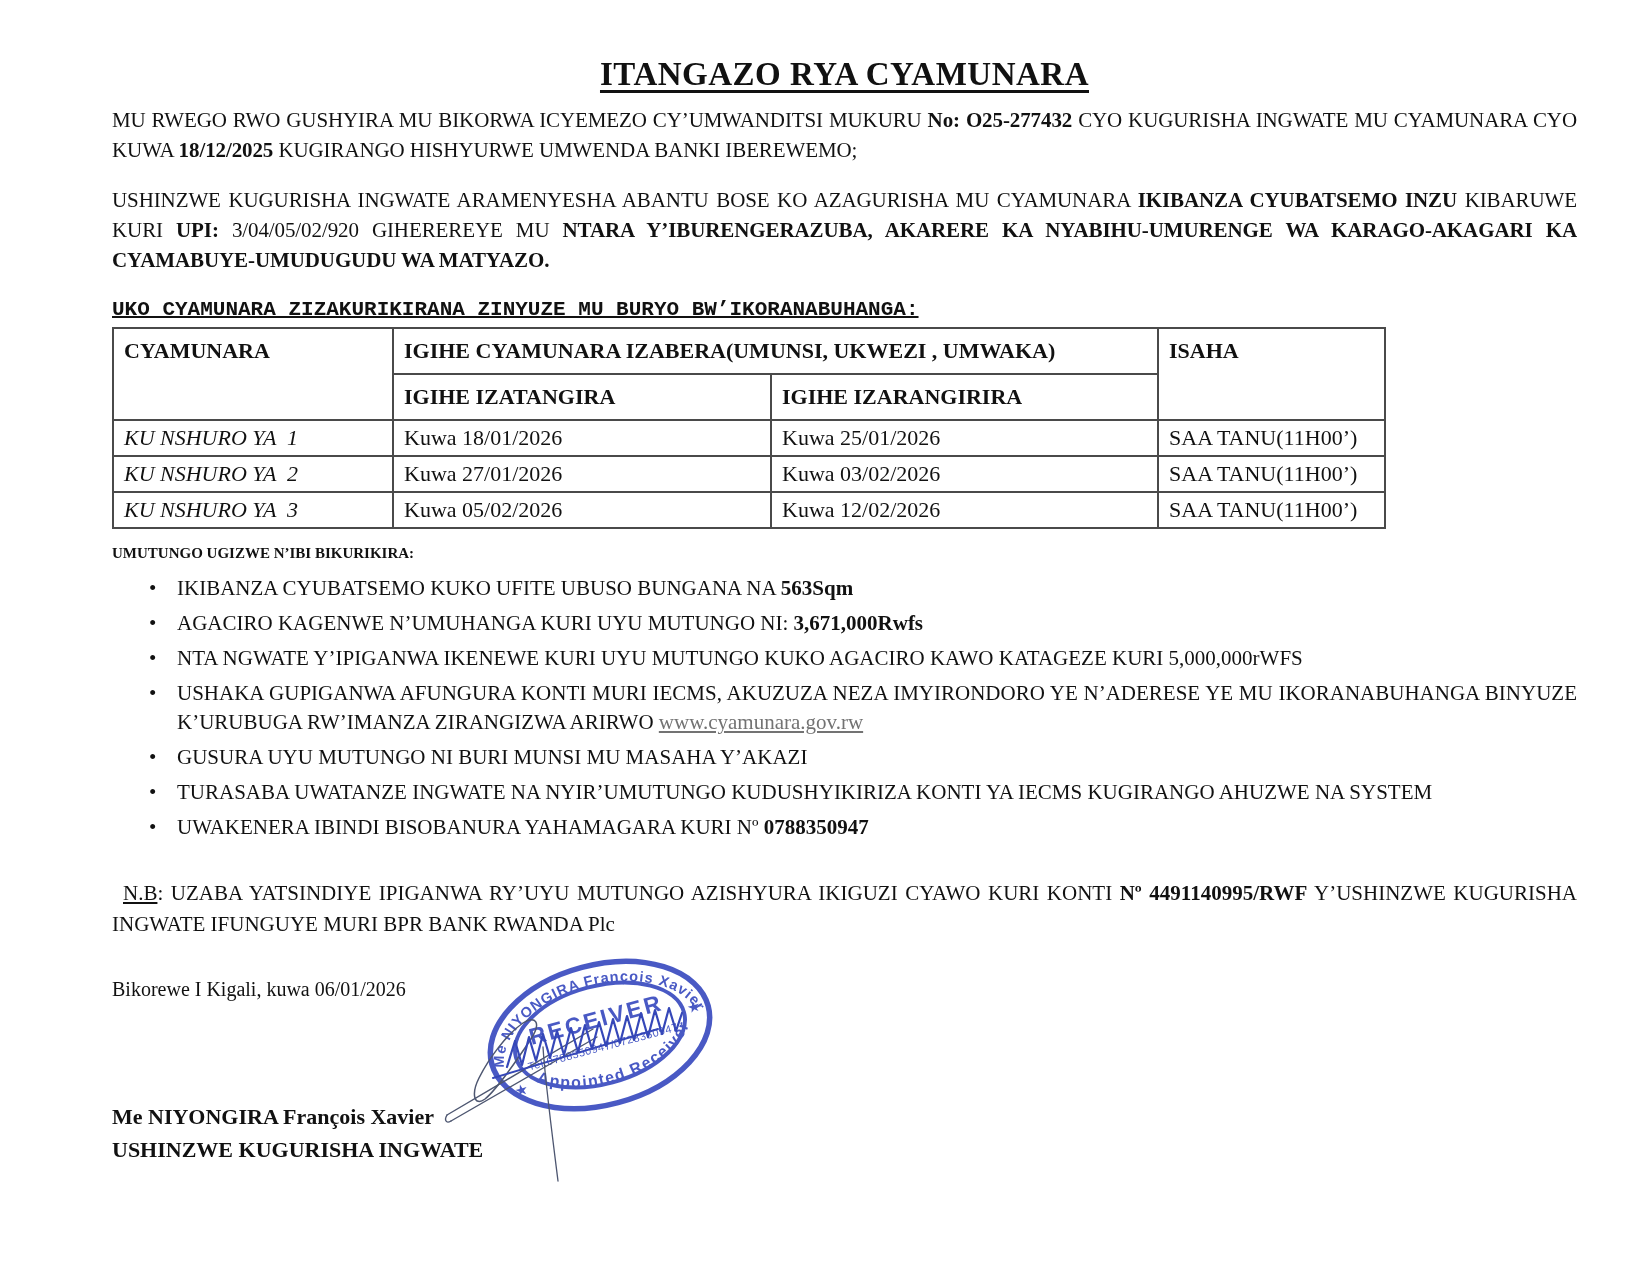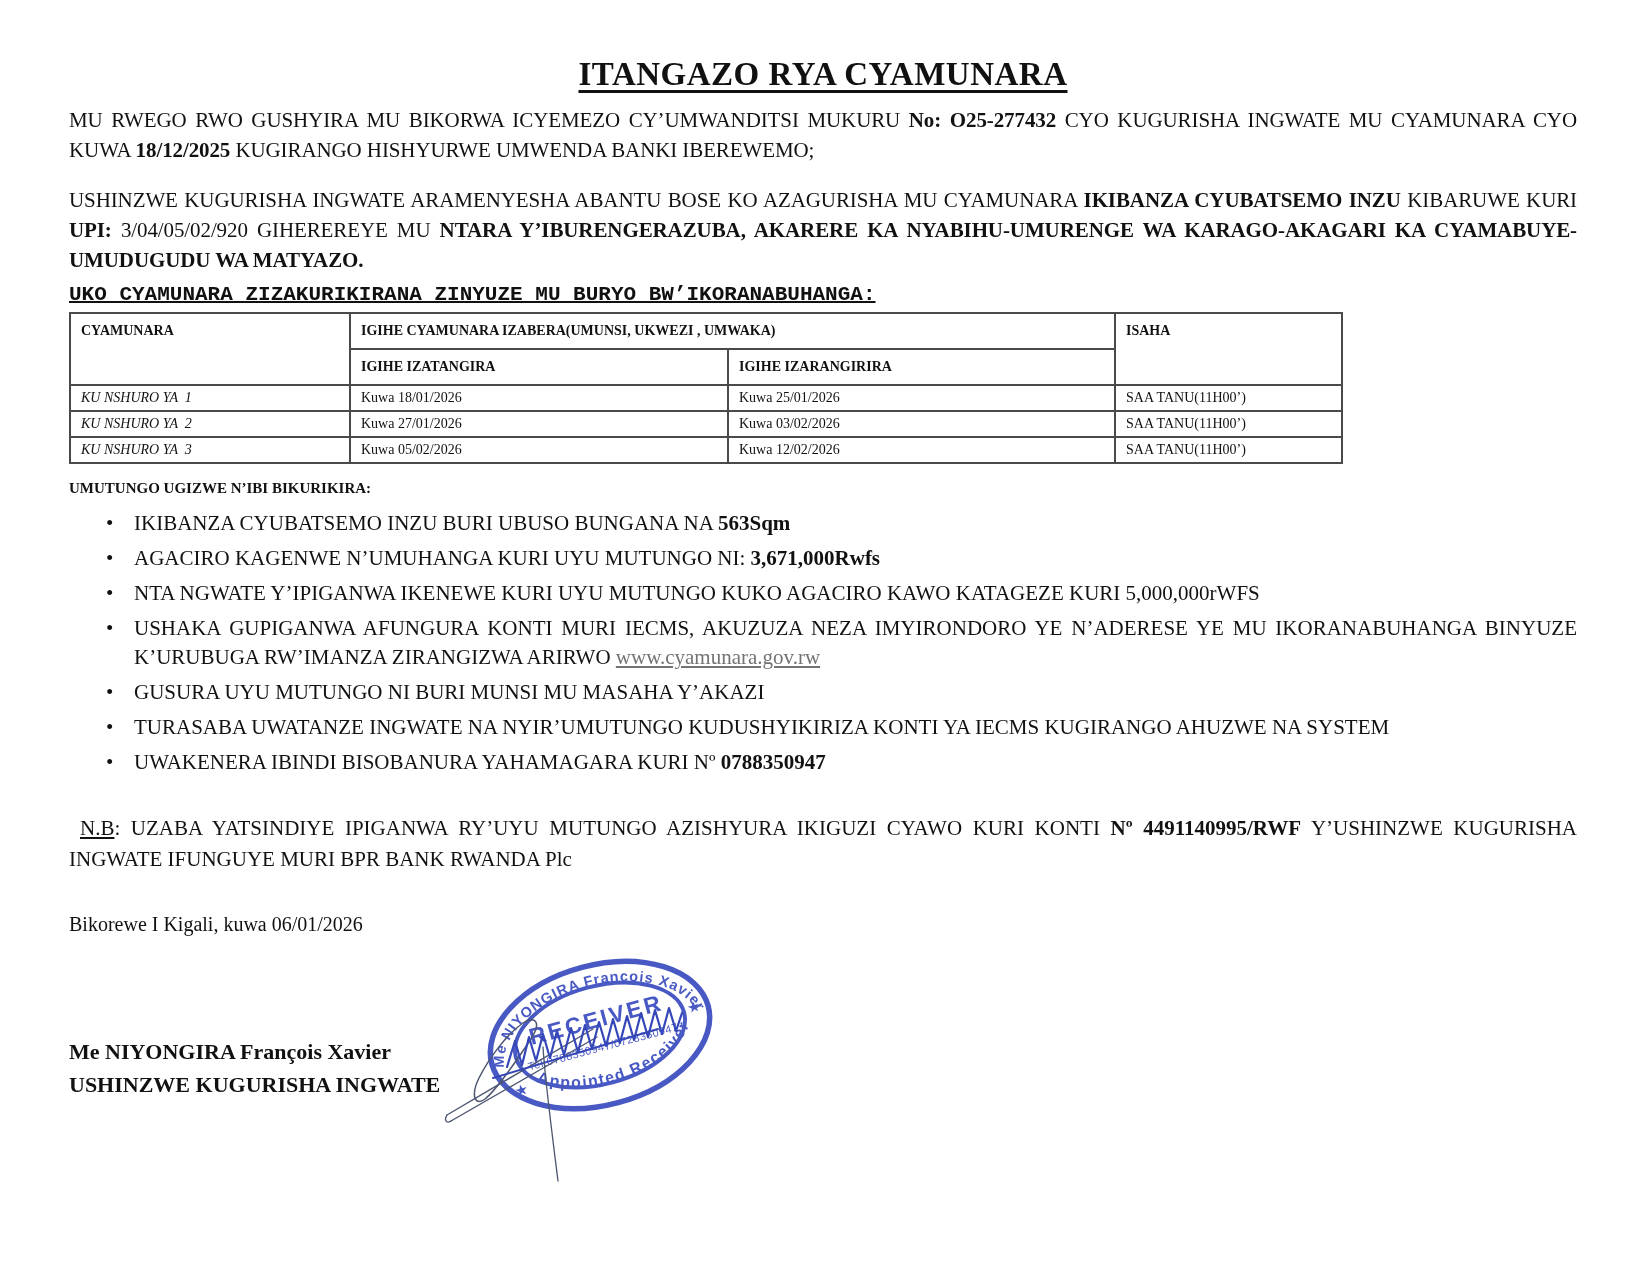--- a/index.html
+++ b/index.html
@@ -2,43 +2,43 @@
 <html><head>
 <meta charset="utf-8">
 <style>
   html,body{margin:0;padding:0;background:#ffffff;}
   body{
     width:1650px;height:1275px;position:relative;overflow:hidden;
     font-family:"Liberation Serif", serif;color:#111;
   }
   .page{
     position:relative;box-sizing:border-box;width:1650px;height:915px;
-    padding:56px 73px 0 69px;
+    padding:56px 73px 0 112px;
   }
   .title{
     margin:0 0 12px 0;text-align:center;font-size:33px;font-weight:bold;
     letter-spacing:.5px;
   }
   .title span{
     text-decoration:underline;text-decoration-thickness:3px;text-underline-offset:5px;
   }
   .para{
     margin:0;font-size:21px;line-height:30px;text-align:justify;letter-spacing:-0.1px;
   }
   .para.p1{margin-bottom:20px;}
-  .para.p2{margin-bottom:5px;}
+  .para.p2{margin-bottom:20px;}
   b{font-weight:bold;}
   .heading-underline{
     margin:0;font-size:21px;line-height:29px;font-weight:bold;text-decoration:underline;
     text-decoration-thickness:2px;
     font-family:Liberation Mono, monospace;
   }
   table.schedule{
     border-collapse:collapse;table-layout:fixed;width:1272px;margin:3px 0 10px 0;
-    font-size:14px;
+    font-size:22px;
   }
   table.schedule th,table.schedule td{
     border:2px solid #4a4a4a;padding:5px 10px;text-align:left;overflow:hidden;
   }
   table.schedule th{font-weight:bold;vertical-align:top;padding-top:9px;padding-bottom:9px;}
   table.schedule td{vertical-align:middle;padding-top:4px;padding-bottom:4px;}
   .pre{white-space:pre-wrap;font-style:italic;}
   .prop-heading{margin:6px 0 0 0;font-size:15px;line-height:29px;font-weight:bold;}
   ul.bullets{
     list-style:none;margin:5px 0 0 0;padding:0 0 0 65px;font-size:21px;line-height:29px;
@@ -104,21 +104,21 @@
         <td>Kuwa 05/02/2026</td>
         <td>Kuwa 12/02/2026</td>
         <td>SAA TANU(11H00’)</td>
       </tr>
     </tbody>
   </table>
 
   <p class="prop-heading">UMUTUNGO UGIZWE N’IBI BIKURIKIRA:</p>
 
   <ul class="bullets">
-    <li><span>IKIBANZA CYUBATSEMO INZU BURI UBUSO BUNGANA NA </span><b>563Sqm</b></li>
+    <li><span>IKIBANZA CYUBATSEMO KUKO UFITE UBUSO BUNGANA NA </span><b>563Sqm</b></li>
     <li><span>AGACIRO KAGENWE N’UMUHANGA KURI UYU MUTUNGO NI: </span><b>3,671,000Rwfs</b></li>
     <li><span>NTA NGWATE Y’IPIGANWA IKENEWE KURI UYU MUTUNGO KUKO AGACIRO KAWO KATAGEZE KURI 5,000,000rWFS</span></li>
     <li><span>USHAKA GUPIGANWA AFUNGURA KONTI MURI IECMS, AKUZUZA NEZA IMYIRONDORO YE N’ADERESE YE MU IKORANABUHANGA BINYUZE K’URUBUGA RW’IMANZA ZIRANGIZWA ARIRWO </span><a class="doc-link" href="#">www.cyamunara.gov.rw</a></li>
     <li><span>GUSURA UYU MUTUNGO NI BURI MUNSI MU MASAHA Y’AKAZI</span></li>
     <li><span>TURASABA UWATANZE INGWATE NA NYIR’UMUTUNGO KUDUSHYIKIRIZA KONTI YA IECMS KUGIRANGO AHUZWE NA SYSTEM</span></li>
     <li><span>UWAKENERA IBINDI BISOBANURA YAHAMAGARA KURI Nº </span><b>0788350947</b></li>
   </ul>
 
   <p class="nb"><span class="u">N.B</span><span>: UZABA YATSINDIYE IPIGANWA RY’UYU MUTUNGO AZISHYURA IKIGUZI CYAWO KURI KONTI </span><b>Nº 4491140995/RWF</b><span> Y’USHINZWE KUGURISHA INGWATE IFUNGUYE MURI BPR BANK RWANDA Plc</span></p>
 

